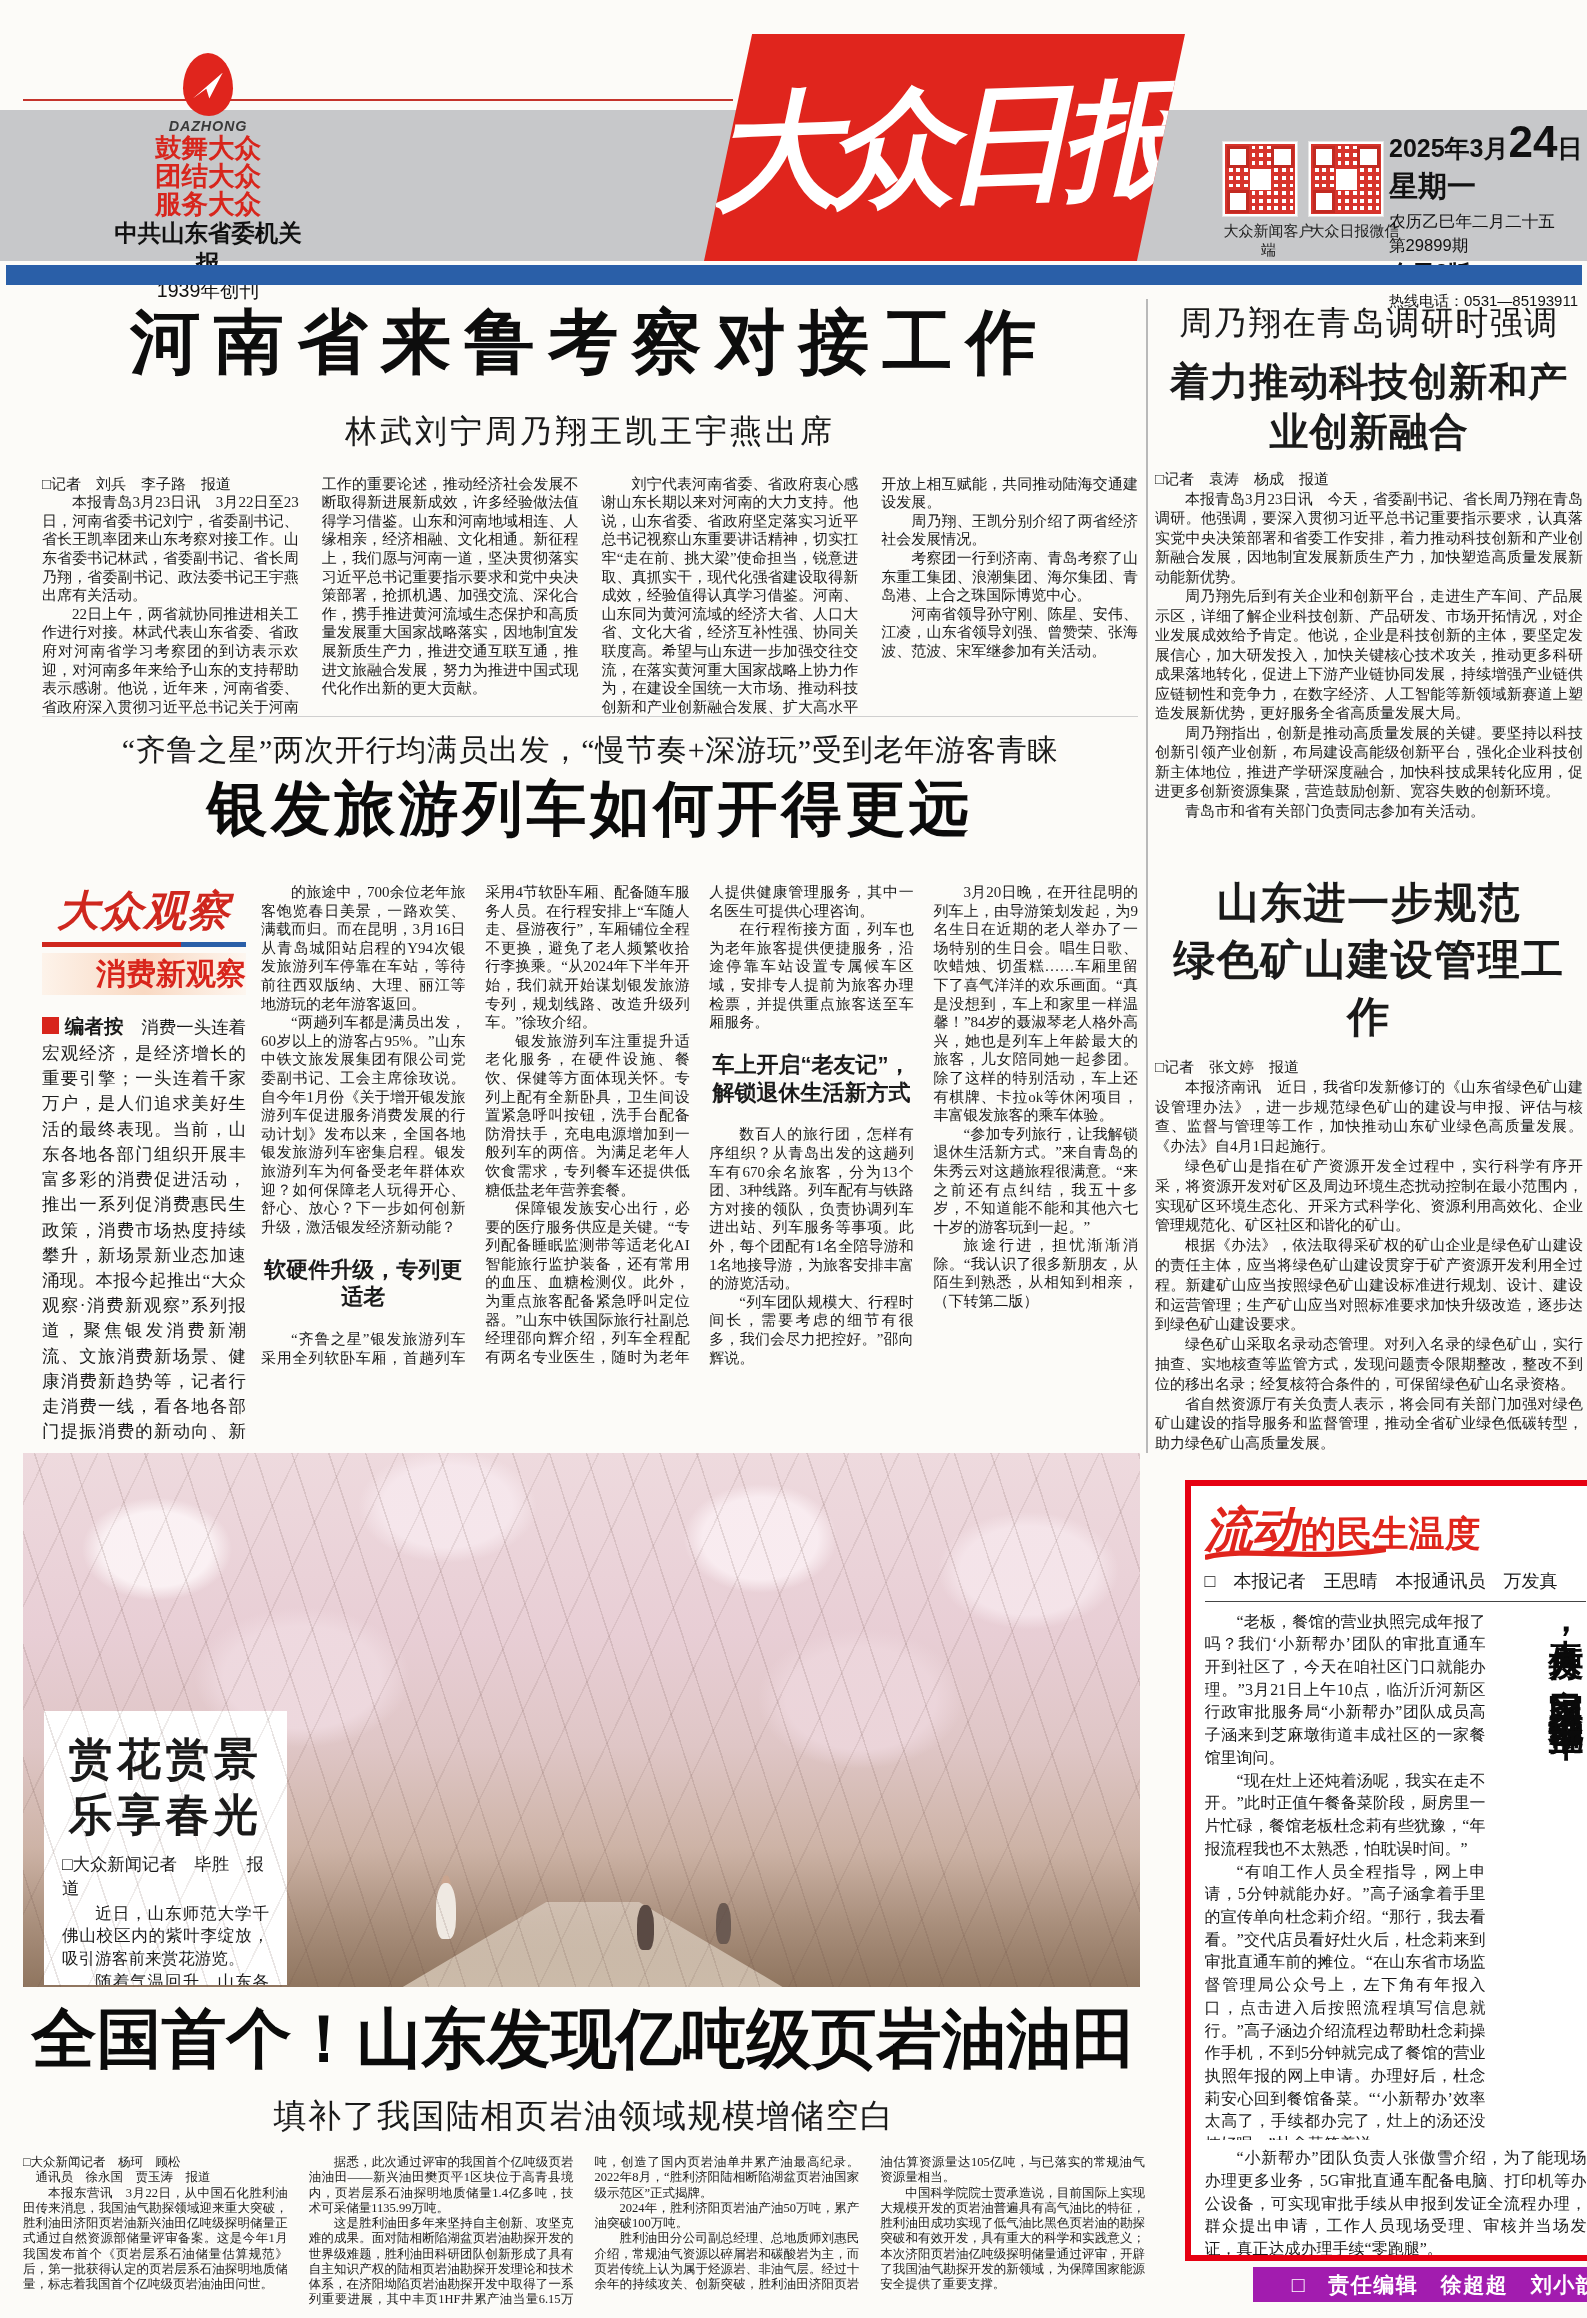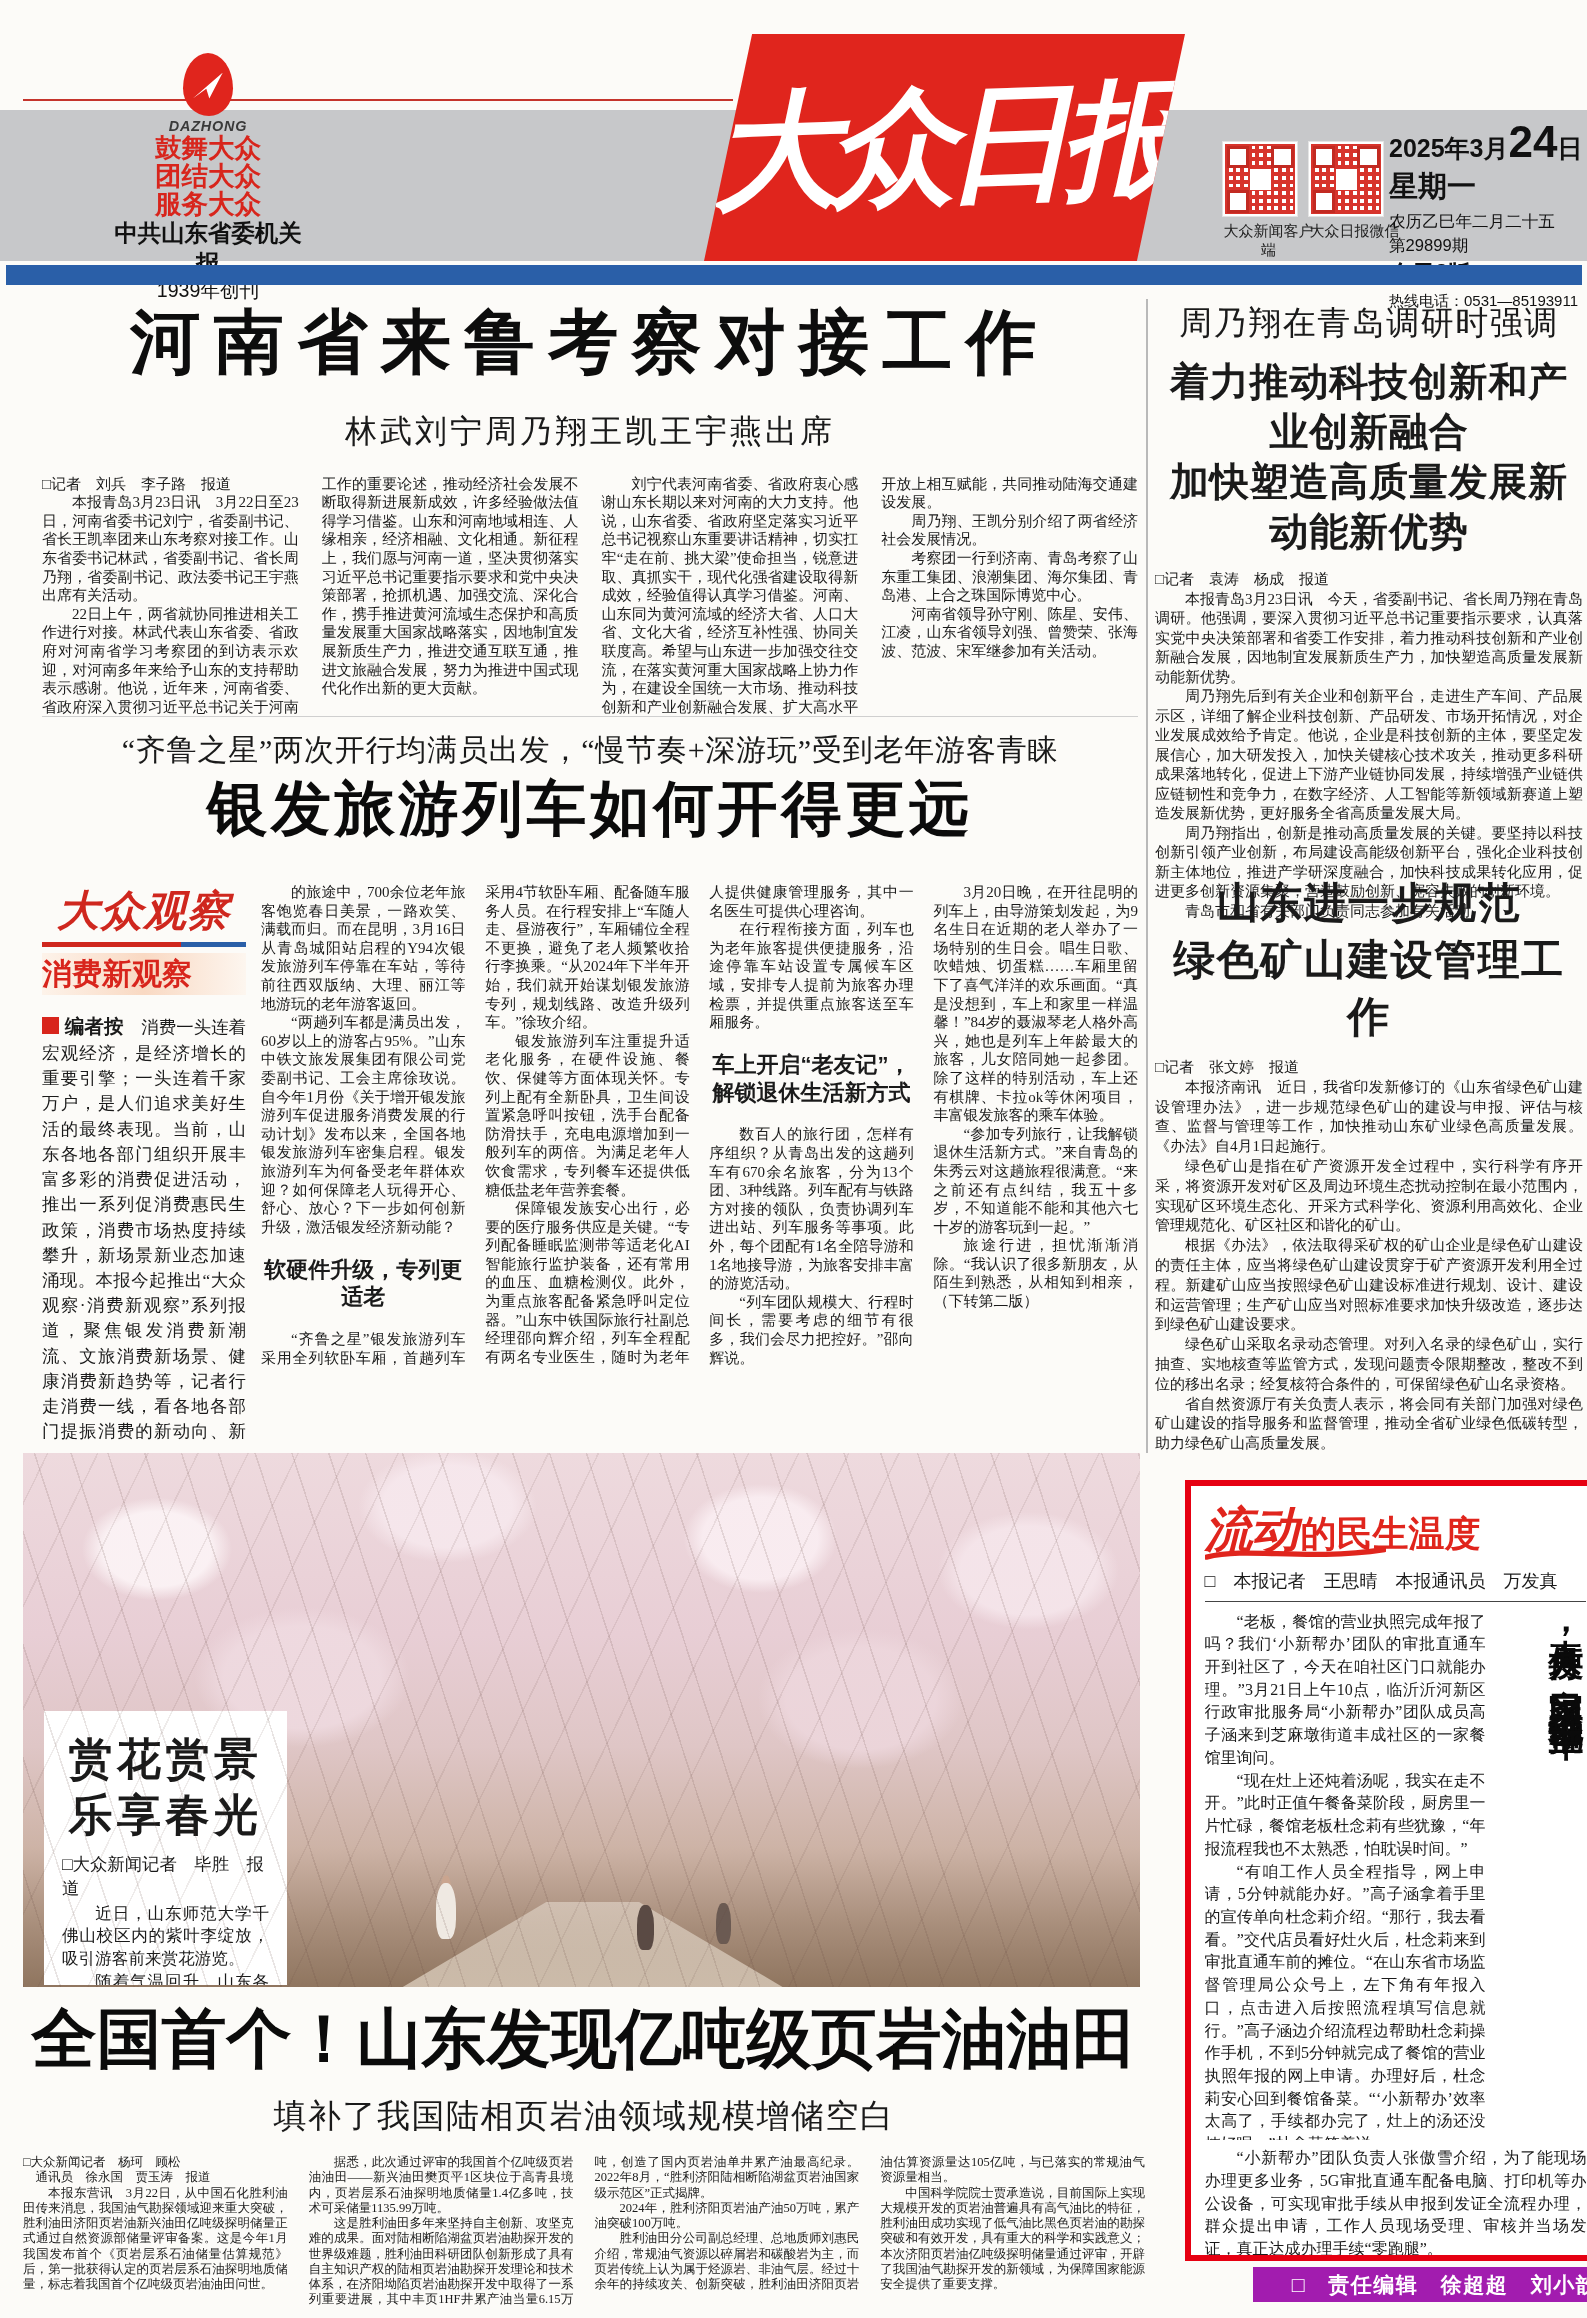--- a/index.html
+++ b/index.html
@@ -58,21 +58,21 @@
   .s2 .kick{font-size:33px;letter-spacing:1.5px;}
   .s2 .h2l{font-size:39px;font-weight:bold;line-height:50px;letter-spacing:0.8px;}
   .s2 .body-text{margin-top:13.6px;height:382px;font-size:15px;line-height:1.3;}
   
   .silver-kick{left:42px;top:730px;width:1096px;font-size:30px;letter-spacing:0.8px;}
   .silver-h{left:42px;top:769px;width:1096px;font-size:60px;font-weight:bold;letter-spacing:3.8px;color:#0b0b0b;}
   .obs{left:42px;top:883px;width:204px;height:565px;overflow:hidden;}
   .obs-brand{color:#cf271e;font-size:42px;font-weight:bold;font-style:italic;text-align:center;letter-spacing:1.5px;
              font-family:"DejaVu Serif",serif;}
   .obs-rule{height:4.5px;margin-top:3px;background:linear-gradient(90deg,#cf271e 0 68%,#2a5fa8 68% 100%);}
-  .obs-col{margin-top:6px;height:42px;line-height:42px;text-align:left;color:#d8251c;font-size:30px;font-weight:bold;
+  .obs-col{margin-top:6px;height:42px;line-height:42px;text-align:right;color:#d8251c;font-size:30px;font-weight:bold;
            background:linear-gradient(90deg,#fdf3ea 0,#f9d9c3 50%,#fdf6ef 100%);}
   .edit-note{margin-top:18px;font-size:17.4px;line-height:1.45;text-align:justify;}
   .edit-note .redsq{display:inline-block;width:16.6px;height:16.6px;background:#d8251c;margin-right:6px;vertical-align:-1.5px;}
   .edit-note b{font-size:19.6px;}
   .silver-body{left:261px;top:883px;width:877px;height:567px;font-size:15px;line-height:1.24;
                column-count:4;column-gap:19.6px;text-align:justify;overflow:hidden;}
   .subhead{font-weight:bold;font-size:22px;text-align:center;margin:19.6px 0;text-indent:0;
            font-family:"Liberation Sans",sans-serif;}
   
   .photo{left:23px;top:1453px;width:1117px;height:534px;overflow:hidden;
@@ -196,21 +196,20 @@
         </div>
     </div>
   </div>
 
   <div class="abs hrule1"></div>
   <div class="abs v-rule"></div>
 
   <div class="abs s2">
     <div class="kick center">周乃翔在青岛调研时强调</div>
     <div class="h2l hd center" style="margin-top:10.6px;">着力推动科技创新和产业创新融合</div>
-    <div class="h2l hd center">加快塑造高质量发展新动能新优势</div>
     <div class="body-text">
       <p class="byl">□记者　袁涛　杨成　报道</p>
       <div class="paras">
           <p>本报青岛3月23日讯　今天，省委副书记、省长周乃翔在青岛调研。他强调，要深入贯彻习近平总书记重要指示要求，认真落实党中央决策部署和省委工作安排，着力推动科技创新和产业创新融合发展，因地制宜发展新质生产力，加快塑造高质量发展新动能新优势。</p>
           <p>周乃翔先后到有关企业和创新平台，走进生产车间、产品展示区，详细了解企业科技创新、产品研发、市场开拓情况，对企业发展成效给予肯定。他说，企业是科技创新的主体，要坚定发展信心，加大研发投入，加快关键核心技术攻关，推动更多科研成果落地转化，促进上下游产业链协同发展，持续增强产业链供应链韧性和竞争力，在数字经济、人工智能等新领域新赛道上塑造发展新优势，更好服务全省高质量发展大局。</p>
           <p>周乃翔指出，创新是推动高质量发展的关键。要坚持以科技创新引领产业创新，布局建设高能级创新平台，强化企业科技创新主体地位，推进产学研深度融合，加快科技成果转化应用，促进更多创新资源集聚，营造鼓励创新、宽容失败的创新环境。</p>
           <p>青岛市和省有关部门负责同志参加有关活动。</p>
         </div>
     </div>
   </div>

